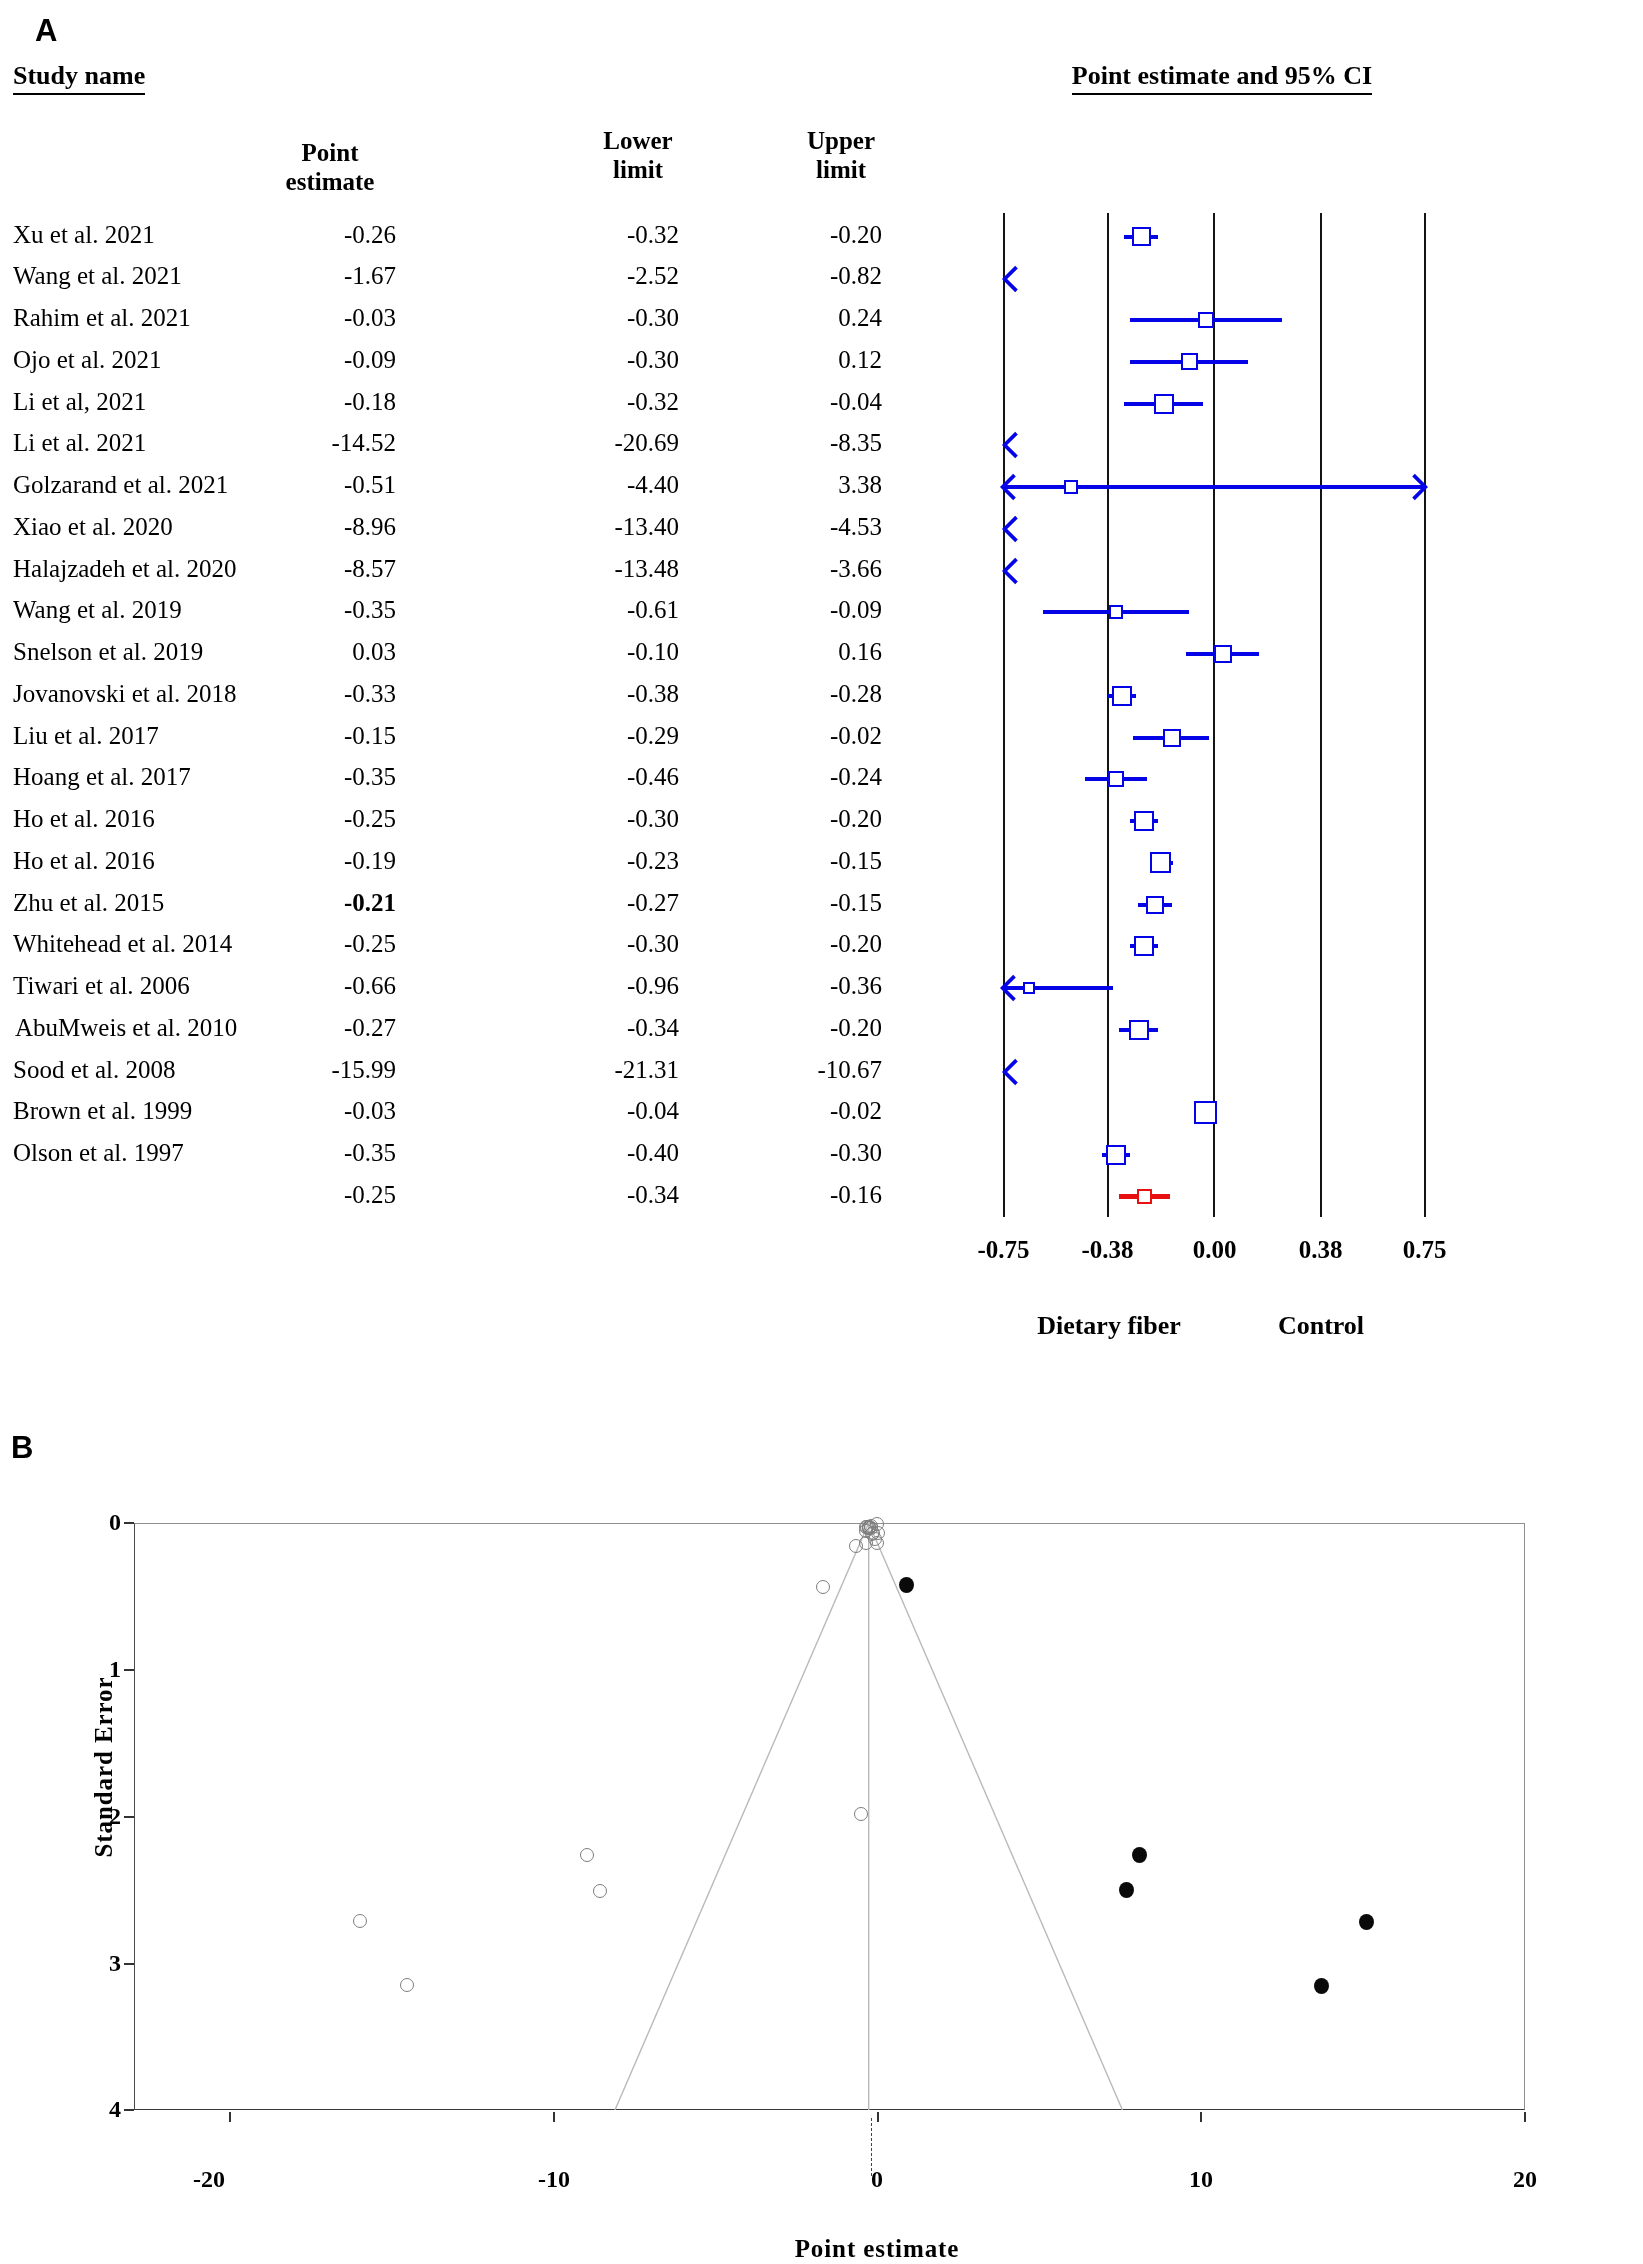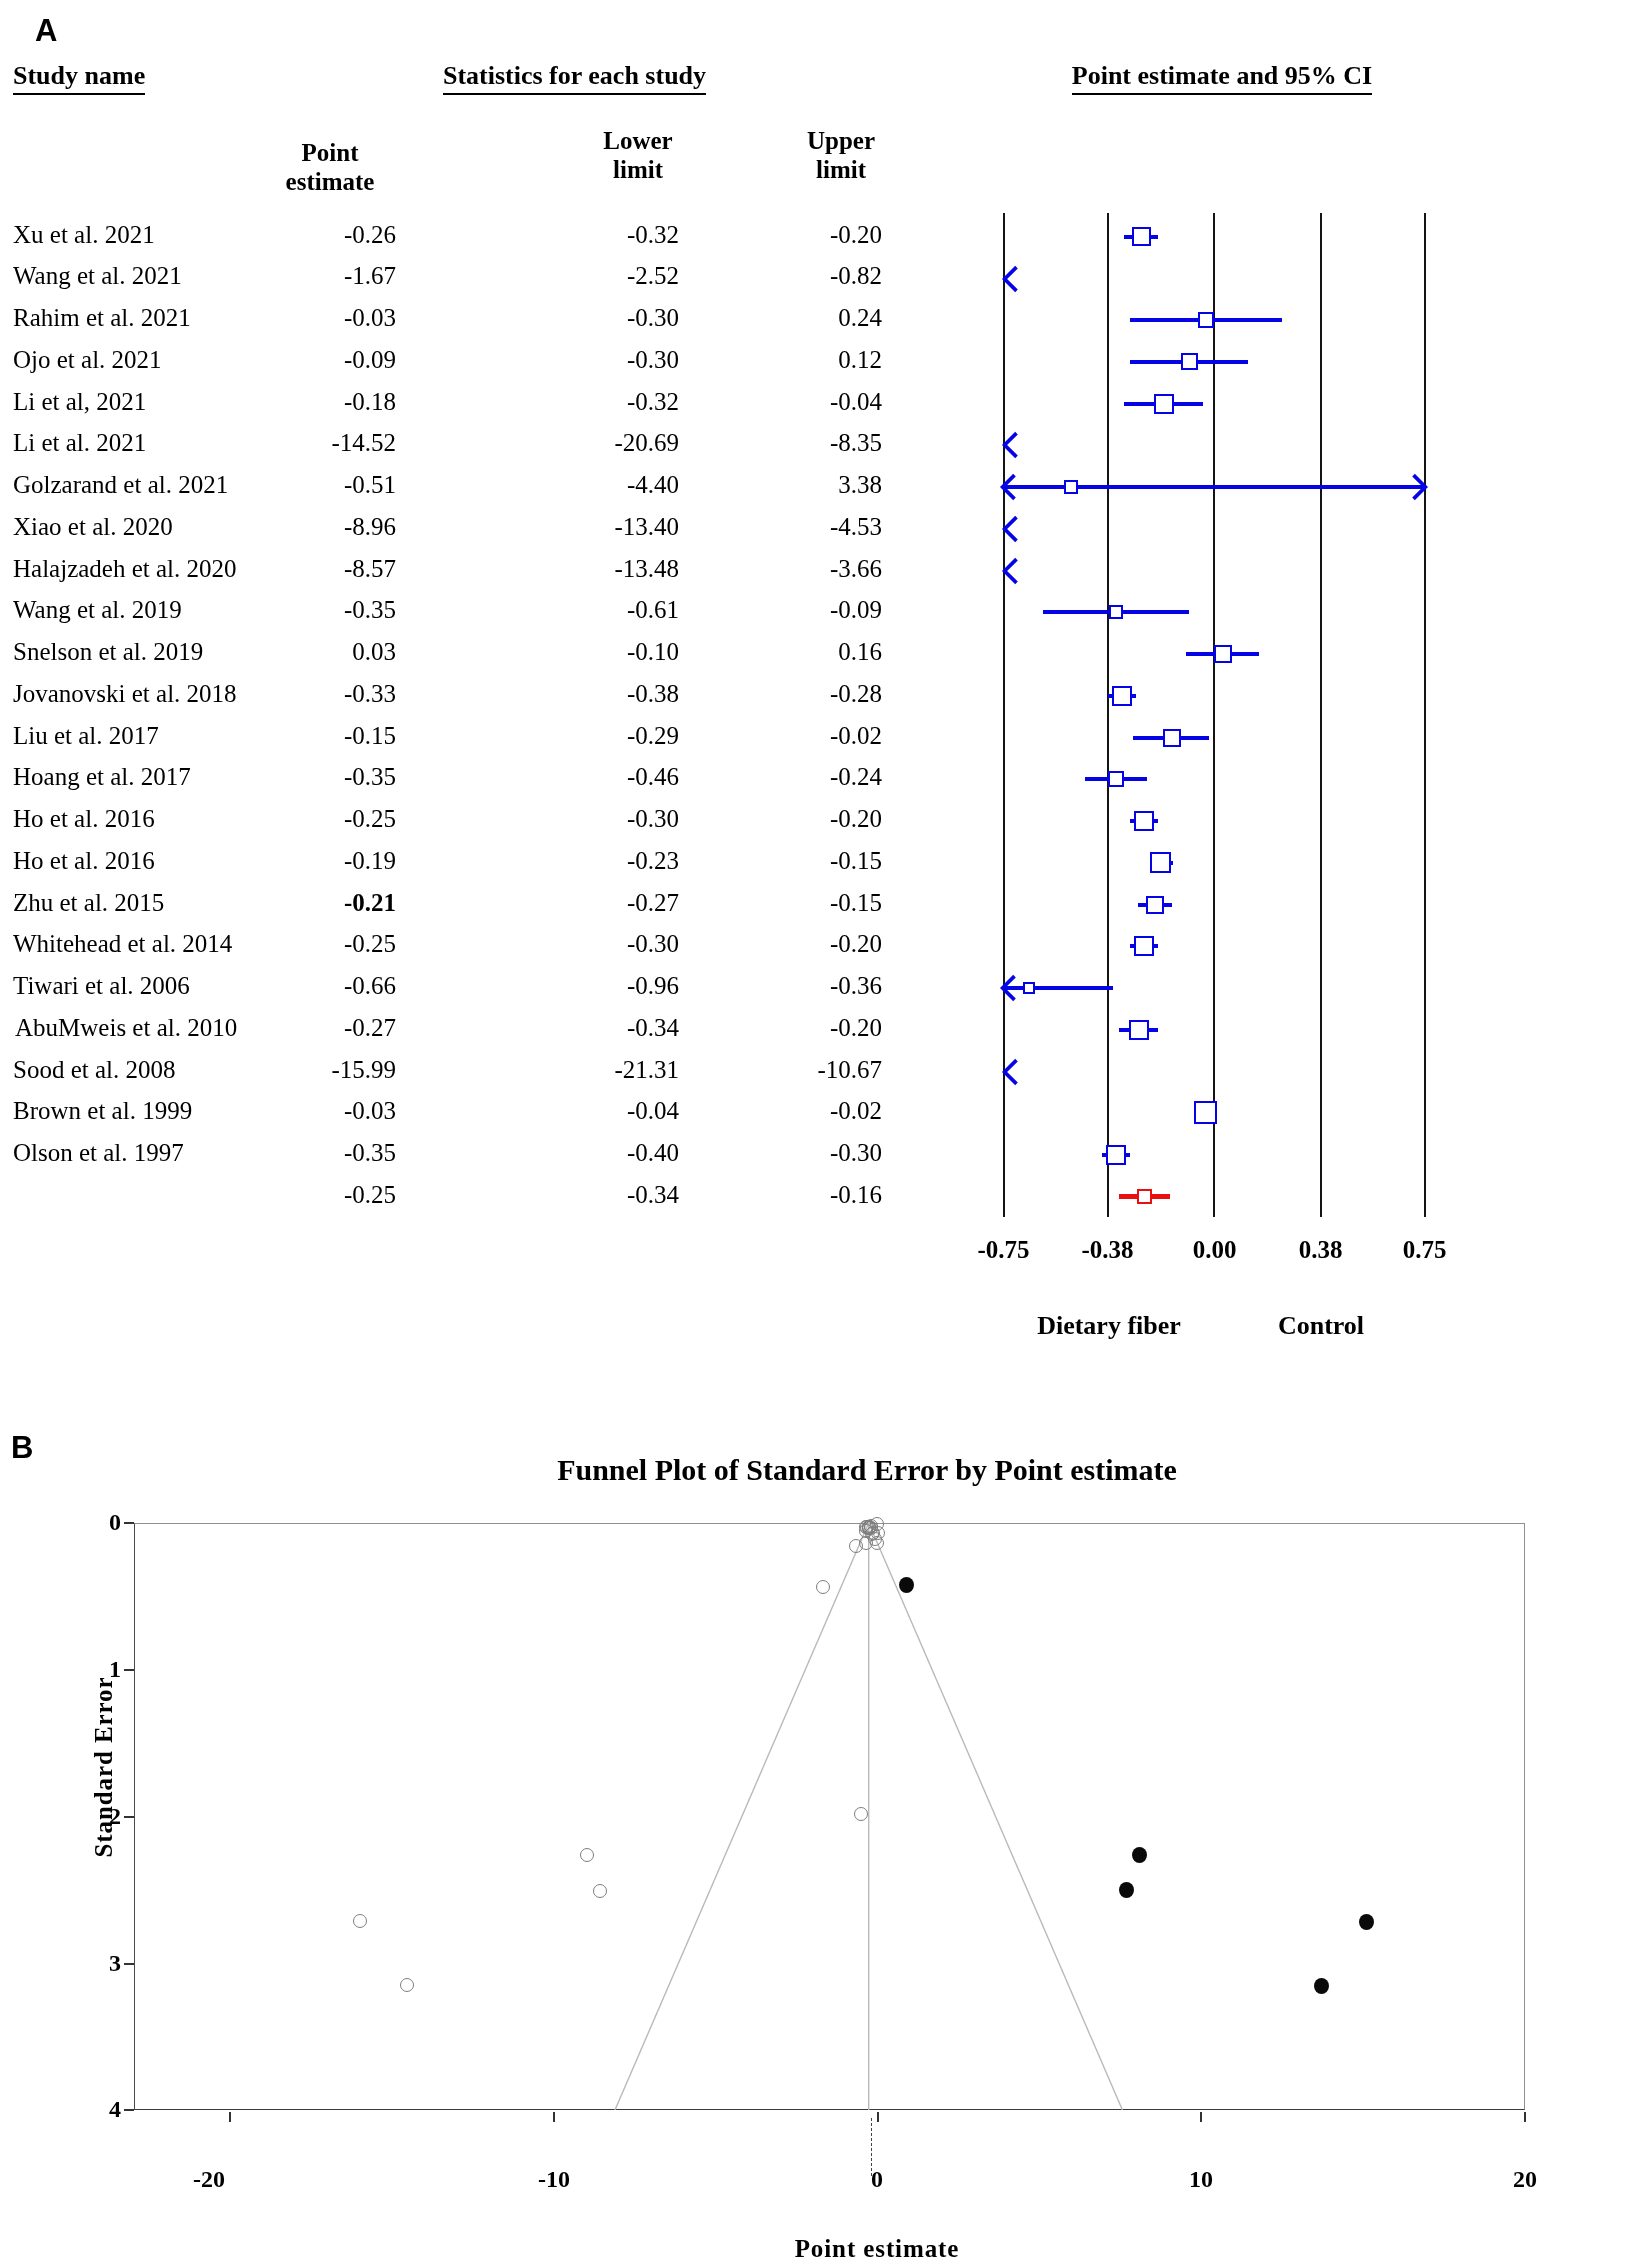--- a/index.html
+++ b/index.html
@@ -22,23 +22,20 @@
 </style>
 </head>
 <body>
 
 <div id="canvas">
 
   <div class="abs panel-label" style="left:35px;top:13px;">A</div>
 
   <div class="abs hdr" style="left:13px;top:61px;">
     <span class="u">Study name</span>
-  </div>
-  <div class="abs hdr" style="left:352px;top:61px;width:445px;text-align:center;">
-    <span class="u">Statistics for each study</span>
   </div>
   <div class="abs hdr" style="left:1018px;top:61px;width:408px;text-align:center;">
     <span class="u">Point estimate and 95% CI</span>
   </div>
 
   <div class="abs colhdr" style="left:237px;top:126px;width:186px;margin-top:12px;">
     <div>Point</div>
     <div>estimate</div>
   </div>
   <div class="abs colhdr" style="left:545px;top:126px;width:186px;">
@@ -220,21 +217,20 @@
       <div class="abs" style="left: 1106px; top: 1145px; width: 19.5px; height: 19.5px; border: 2.8px solid rgb(4, 4, 230); background: rgb(255, 255, 255); box-sizing: border-box;"></div>
       <div class="abs" style="left: 1119px; top: 1194px; width: 51px; height: 4.6px; background: rgb(232, 16, 16);"></div>
       <div class="abs" style="left: 1137px; top: 1189px; width: 15px; height: 15px; border: 2.8px solid rgb(232, 16, 16); background: rgb(255, 255, 255); box-sizing: border-box;"></div>
     </div>
 
   <div class="abs grouplab" style="left:970px;top:1311px;width:278px;">Dietary fiber</div>
   <div class="abs grouplab" style="left:1182px;top:1311px;width:278px;">Control</div>
 
   <div class="abs panel-label" style="left:11px;top:1430px;">B</div>
 
-  <div class="abs b-title" style="left:496px;top:1453px;width:742px;">Funnel Plot of Standard Error by Point estimate</div>
 
   <div class="abs" style="left:134px;top:1523px;width:1391px;height:587px;box-sizing:border-box;
        border:0.9px solid #909090;border-left:1.9px solid #4a4a4a;border-bottom:1.9px solid #3a3a3a;"></div>
 
   <svg id="funnel-lines" class="abs" style="left:134px;top:1523px;" width="1391" height="587" viewBox="0 0 1500 633">
       <path d="M792.275,0 L792.275,633" stroke="#b9b9b9" stroke-width="1.5" fill="none"></path>
       <path d="M792.275,0 L518.659,633" stroke="#b9b9b9" stroke-width="1.5" fill="none"></path>
       <path d="M792.275,0 L1065.891,633" stroke="#b9b9b9" stroke-width="1.5" fill="none"></path>
     </svg>
 

